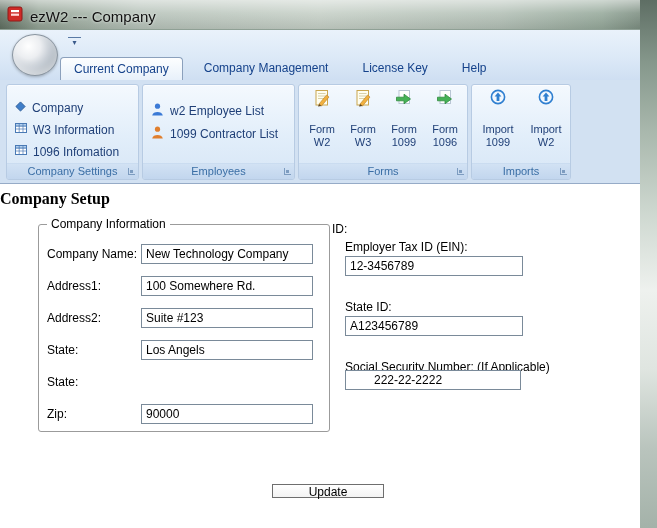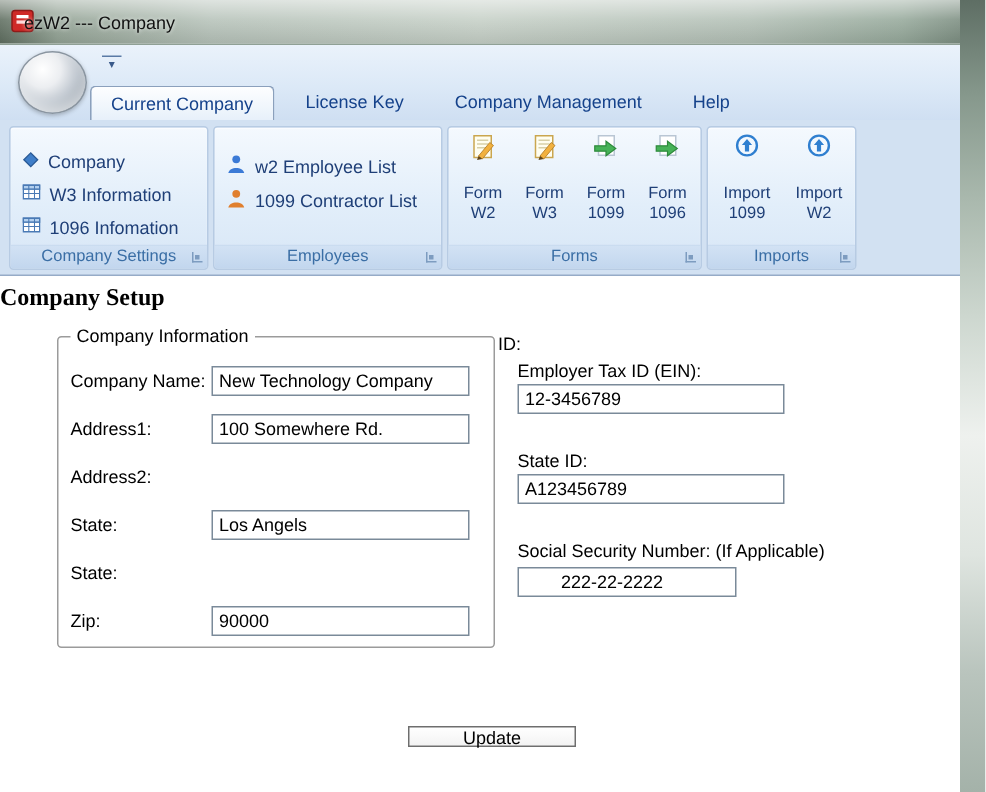--- a/index.html
+++ b/index.html
@@ -24,22 +24,22 @@
 
   
   .titlebar {
     position: absolute; left: 0; top: 0; width: 640px; height: 30px;
     background:
       linear-gradient(180deg, rgba(255,255,255,.55) 0%, rgba(255,255,255,.12) 45%, rgba(0,0,0,.08) 100%),
       linear-gradient(90deg, #5f6e60 0%, #93a395 6%, #b7c3ba 22%, #c6d0c7 50%, #b3c0b6 78%, #96a99b 94%, #7d8f82 100%);
     border-bottom: 1px solid #8fa095;
   }
   .titlebar-text {
-    position: absolute; left: 16px; top: 8px;
-    font-size: 12px; color: #111;
+    position: absolute; left: 30px; top: 8px;
+    font-size: 15px; color: #111;
     text-shadow: 0 0 3px rgba(255,255,255,.8);
   }
   .app-icon { position: absolute; left: 7px; top: 6px; width: 16px; height: 16px; }
 
   
   .ribbon-header {
     position: absolute; left: 0; top: 30px; width: 640px; height: 50px;
     background: linear-gradient(180deg, #eaf2fb 0%, #dcE9f7 55%, #cfdff2 100%);
   }
   .orb {
@@ -172,22 +172,22 @@
     </span>
     <span class="titlebar-text">ezW2 --- Company</span>
   </div>
 
   <div class="ribbon-header"></div>
   <div class="orb"></div>
   <div class="qat-drop">▾</div>
 
   <div class="tabs">
     <div class="tab active">Current Company</div>
+    <div class="tab">Company Management</div>
     <div class="tab">License Key</div>
-    <div class="tab">Company Management</div>
     <div class="tab">Help</div>
   </div>
 
   <div class="ribbon">
 
     <div class="group" style="left:6px; width:133px;">
       <div class="group-body">
         <div class="nav-item" style="margin-top:14px;">
           <span>
             <svg width="11" height="11" viewBox="0 0 12 12">
@@ -347,36 +347,37 @@
   <div class="groupbox">
     <span class="groupbox-legend">Company Information</span>
 
     <span class="fld-label" style="left:8px; top:22px;">Company Name:</span>
     <input class="txt" style="left: 102px; top: 19px; width: 172px;" value="New Technology Company">
 
     <span class="fld-label" style="left:8px; top:54px;">Address1:</span>
     <input class="txt" style="left: 102px; top: 51px; width: 172px;" value="100 Somewhere Rd.">
 
     <span class="fld-label" style="left:8px; top:86px;">Address2:</span>
+    <input class="txt" style="left: 102px; top: 83px; width: 172px;" value="Suite #123">
 
     <span class="fld-label" style="left:8px; top:118px;">State:</span>
     <input class="txt" style="left: 102px; top: 115px; width: 172px;" value="Los Angels">
 
     <span class="fld-label" style="left:8px; top:150px;">State:</span>
 
     <span class="fld-label" style="left:8px; top:182px;">Zip:</span>
     <input class="txt" style="left: 102px; top: 179px; width: 172px;" value="90000">
   </div>
 
   <span class="fld-label" style="left:332px; top:222px;">ID:</span>
 
   <span class="fld-label" style="left:345px; top:240px;">Employer Tax ID (EIN):</span>
   <input class="txt" style="left: 345px; top: 256px; width: 178px;" value="12-3456789">
 
   <span class="fld-label" style="left:345px; top:300px;">State ID:</span>
   <input class="txt" style="left: 345px; top: 316px; width: 178px;" value="A123456789">
 
   <span class="fld-label" style="left:345px; top:360px;">Social Security Number: (If Applicable)</span>
-  <input class="txt" style="left: 345px; top: 378px; width: 146px; padding-left: 28px;" value="222-22-2222">
+  <input class="txt" style="left: 345px; top: 370px; width: 176px; padding-left: 28px;" value="222-22-2222">
 
   <button class="update-btn">Update</button>
 
 </div>
 
 </body></html>

